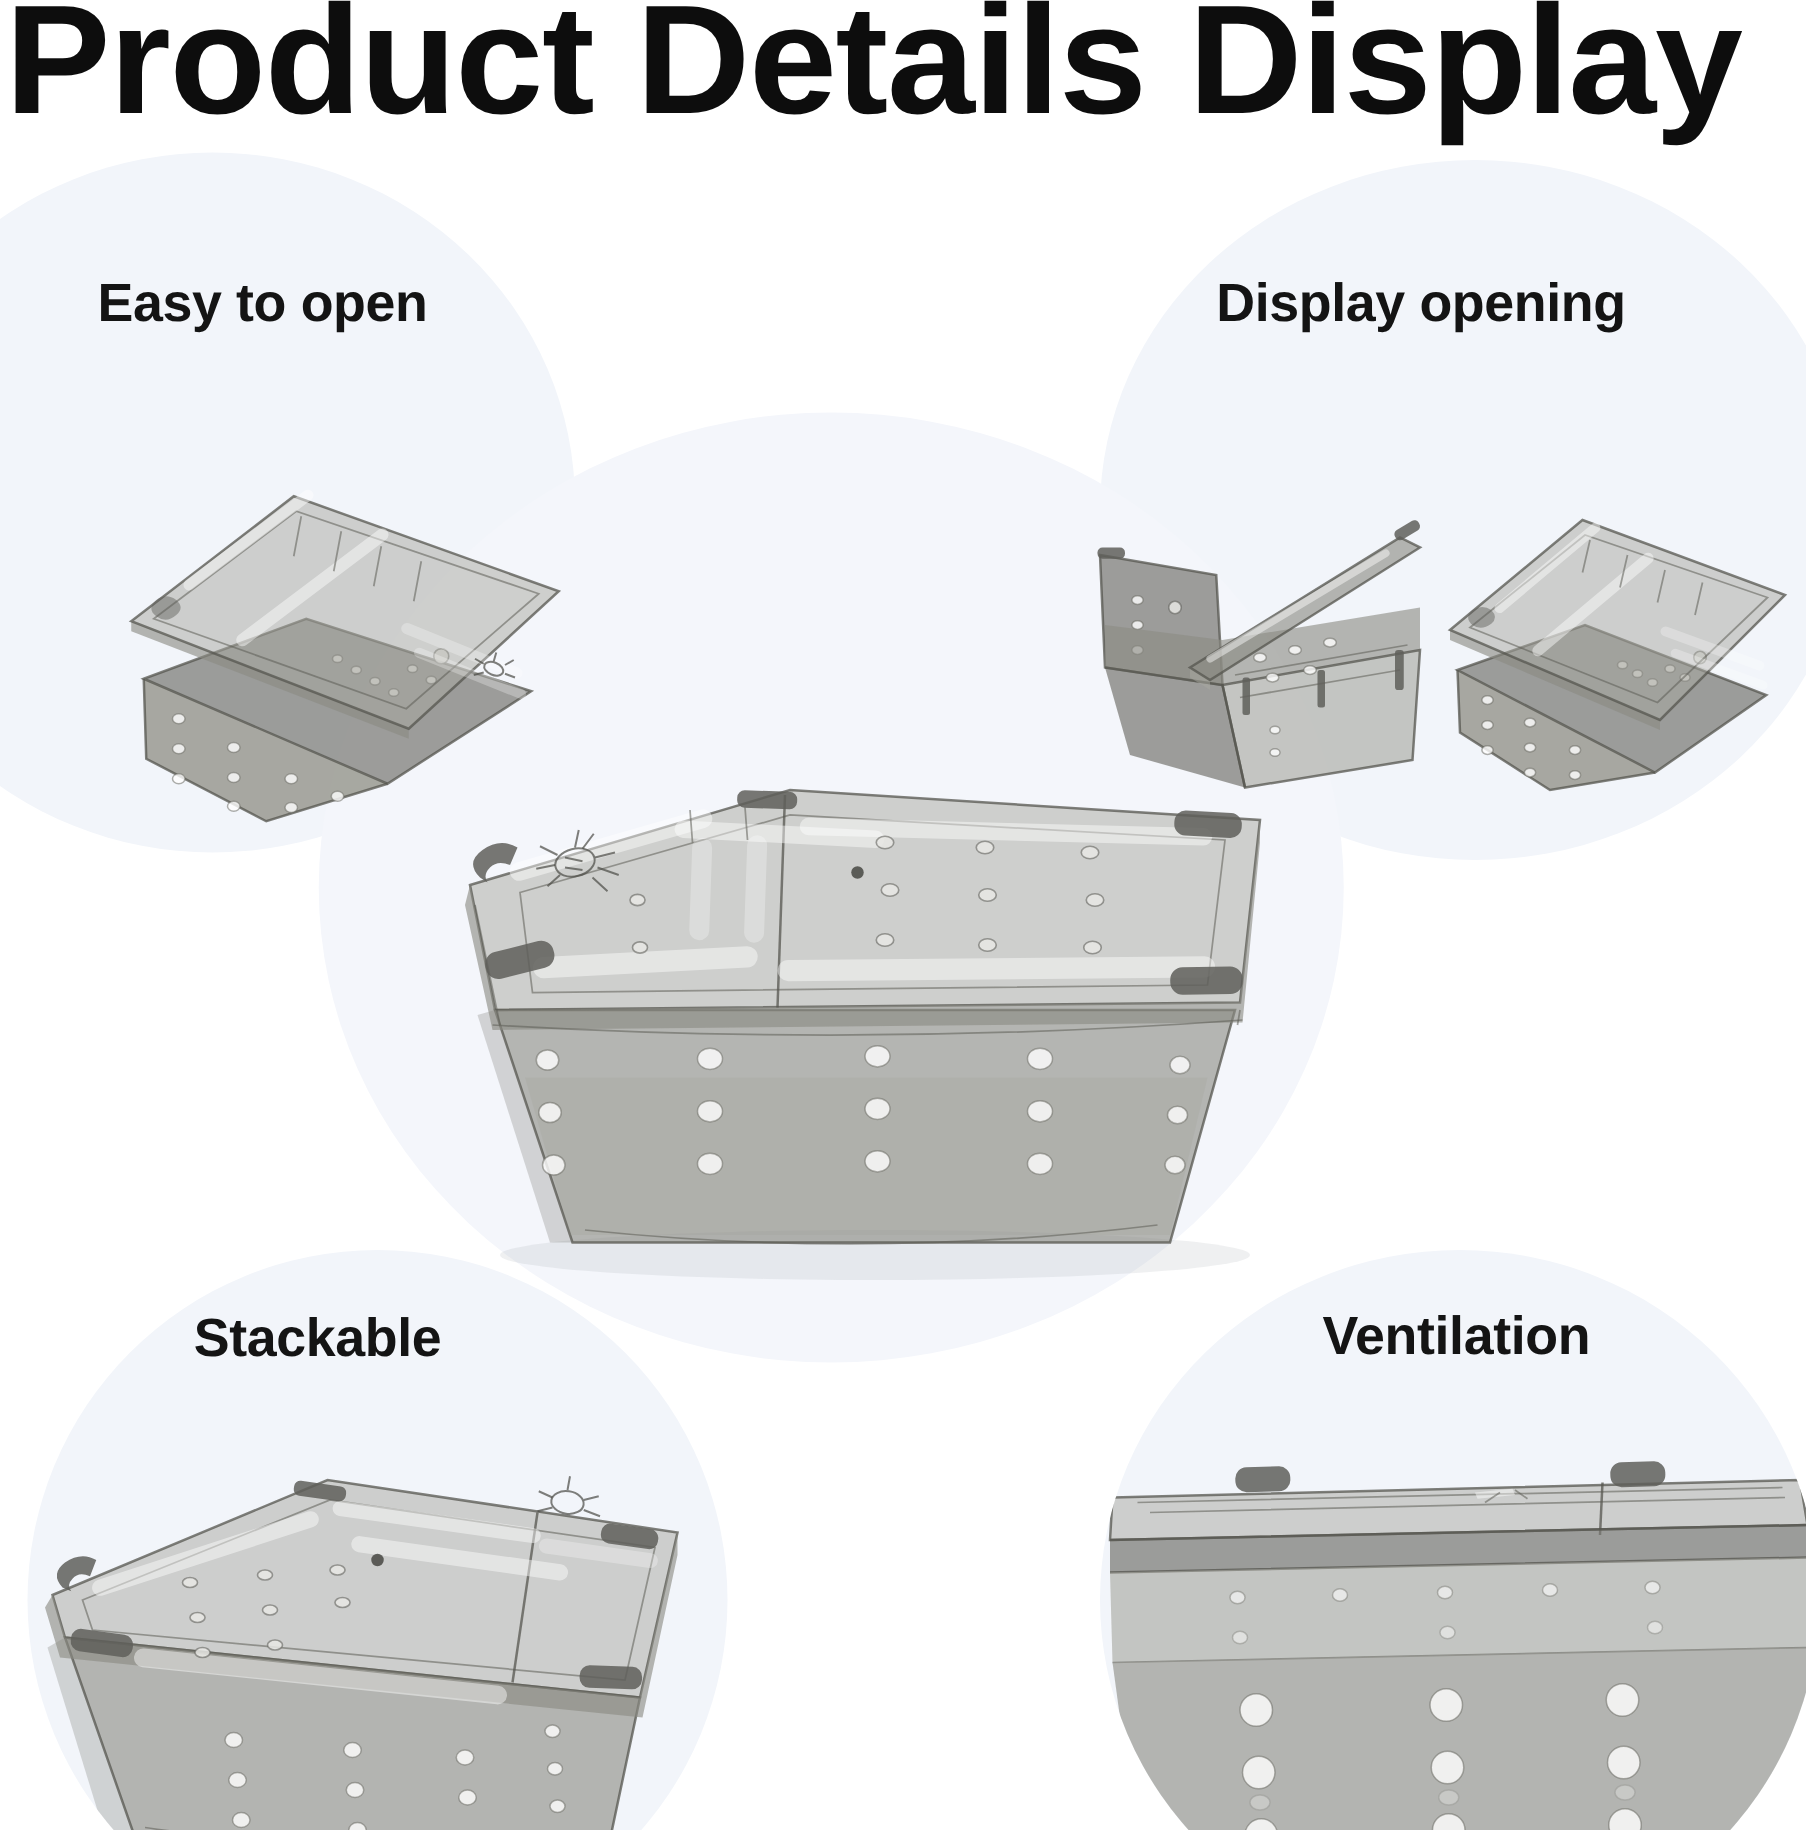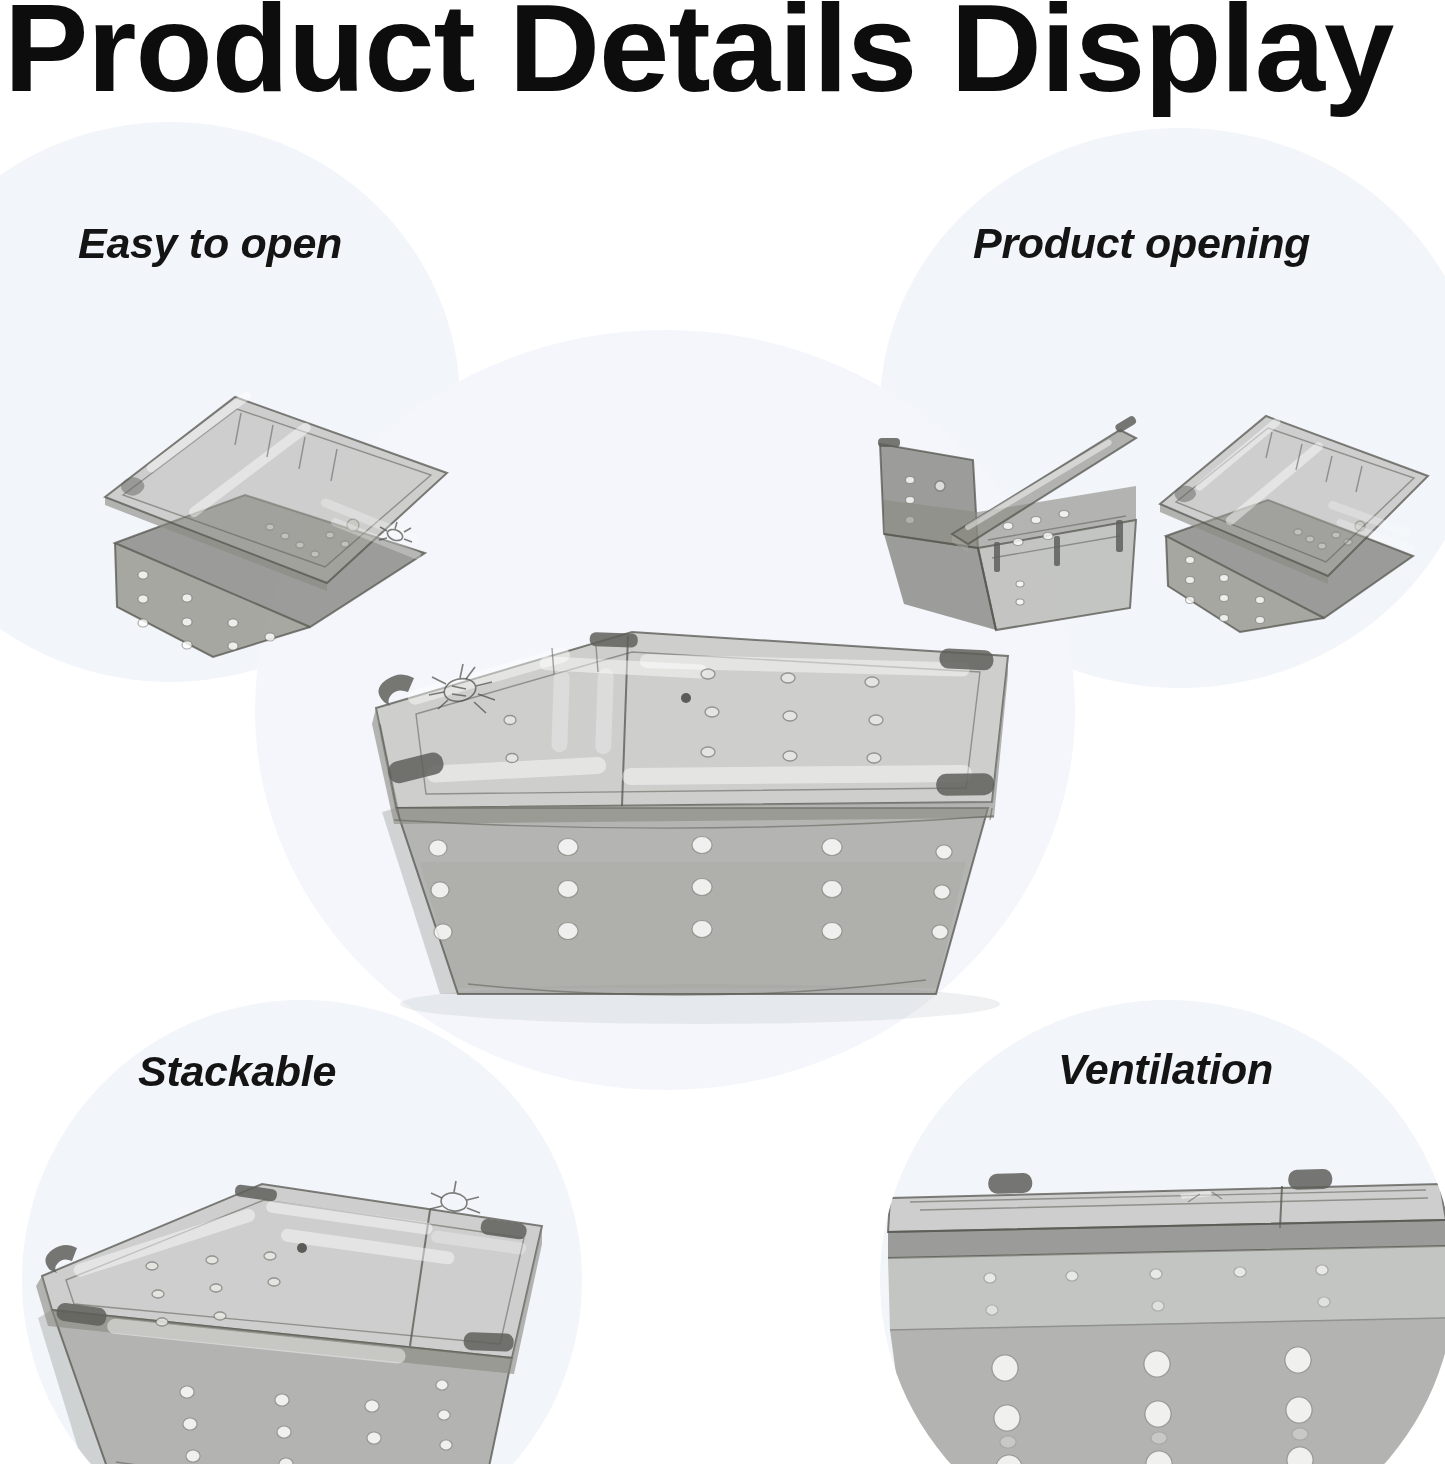--- a/index.html
+++ b/index.html
@@ -31,25 +31,25 @@
     color:#0d0d0d;
     transform:scaleX(1.02);
     transform-origin:left top;
     white-space:nowrap;
   }
 
   
   .caption {
     position:absolute; z-index:7;
     font-size:43px; font-weight:bold; color:#141414;
-    letter-spacing:-0.3px; line-height:1; white-space:nowrap;font-style:italic;
+    letter-spacing:-0.3px; line-height:1; white-space:nowrap;
   }
   .cap-easy   { left:78px;  top:222px; }
   .cap-double { left:973px; top:222px; }
-  .cap-stack  { left:138px; top:1050px; }
+  .cap-stack  { left:155px; top:1050px; }
   .cap-vent   { left:1058px;top:1048px; }
 
   
   .shot { position:absolute; z-index:5; }
 
   
   .clip-circle { overflow:hidden; border-radius:50%; }
 
   svg { display:block; overflow:visible; }
   .tp  { fill:#8d8d84; fill-opacity:.62; }   
@@ -74,21 +74,21 @@
   <div class="blob tl"></div>
   <div class="blob tr"></div>
   <div class="blob ct"></div>
   <div class="blob bl"></div>
   <div class="blob br"></div>
 </div>
 
 <h1 class="title">Product Details Display</h1>
 
 <div class="caption cap-easy">Easy to open</div>
-<div class="caption cap-double">Product opening</div>
+<div class="caption cap-double">Display opening</div>
 <div class="caption cap-stack">Stackable</div>
 <div class="caption cap-vent">Ventilation</div>
 
 <div class="shot" style="left:95px; top:375px; width:420px; height:300px;">
   <svg width="420" height="300" viewBox="0 0 420 300">
 
     <path class="tp3" d="M20 168 L150 120 L330 178 L215 252 Z"></path>
     <path class="tp" d="M20 168 L22 232 L118 282 L215 252 L215 252 L215 252 Z"></path>
     <path class="tp2" d="M20 168 L215 252 L215 252 L118 282 L22 232 Z"></path>
     <path class="edge" d="M20 168 L150 120 L330 178 L215 252 Z"></path>

